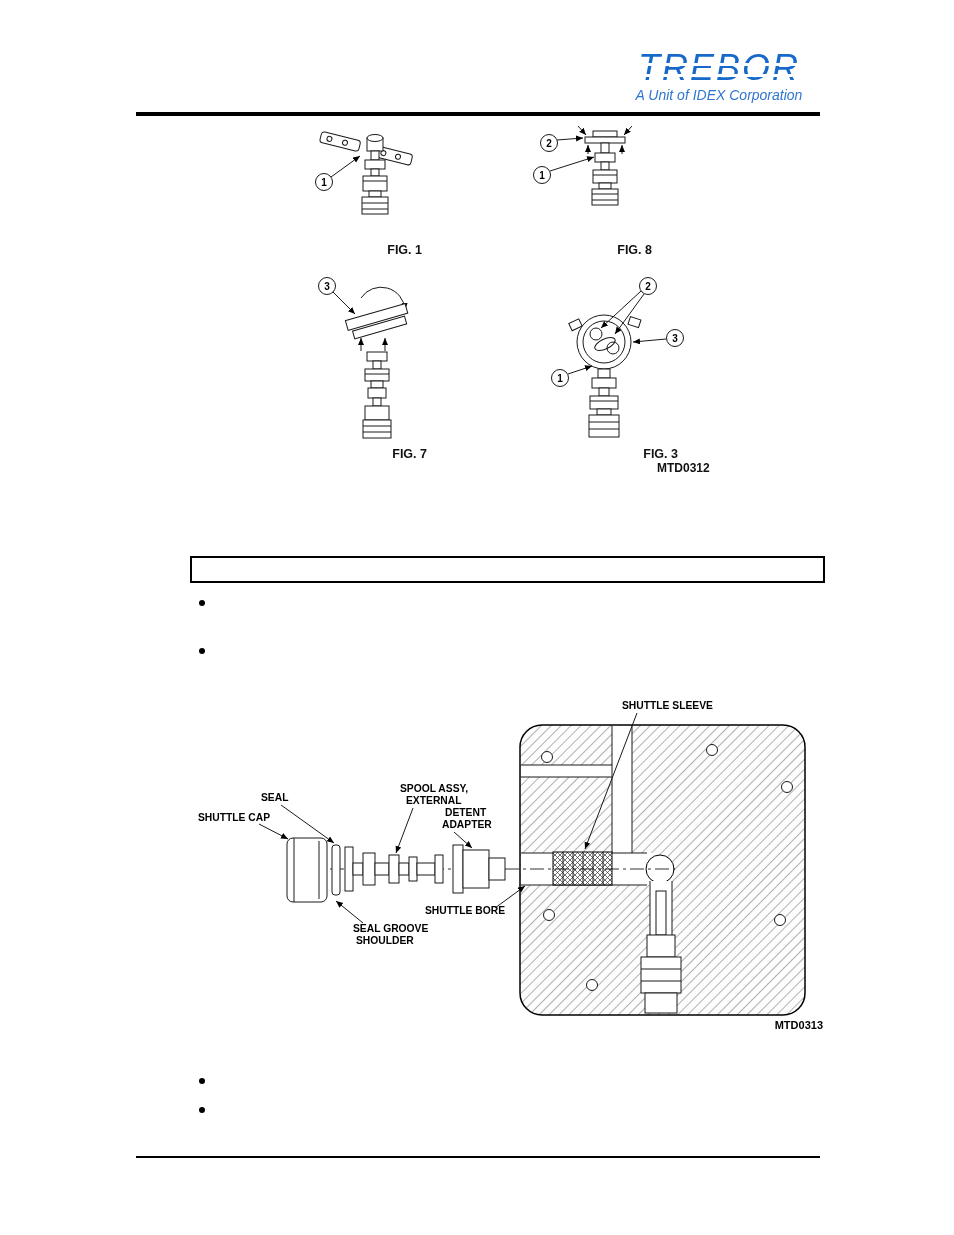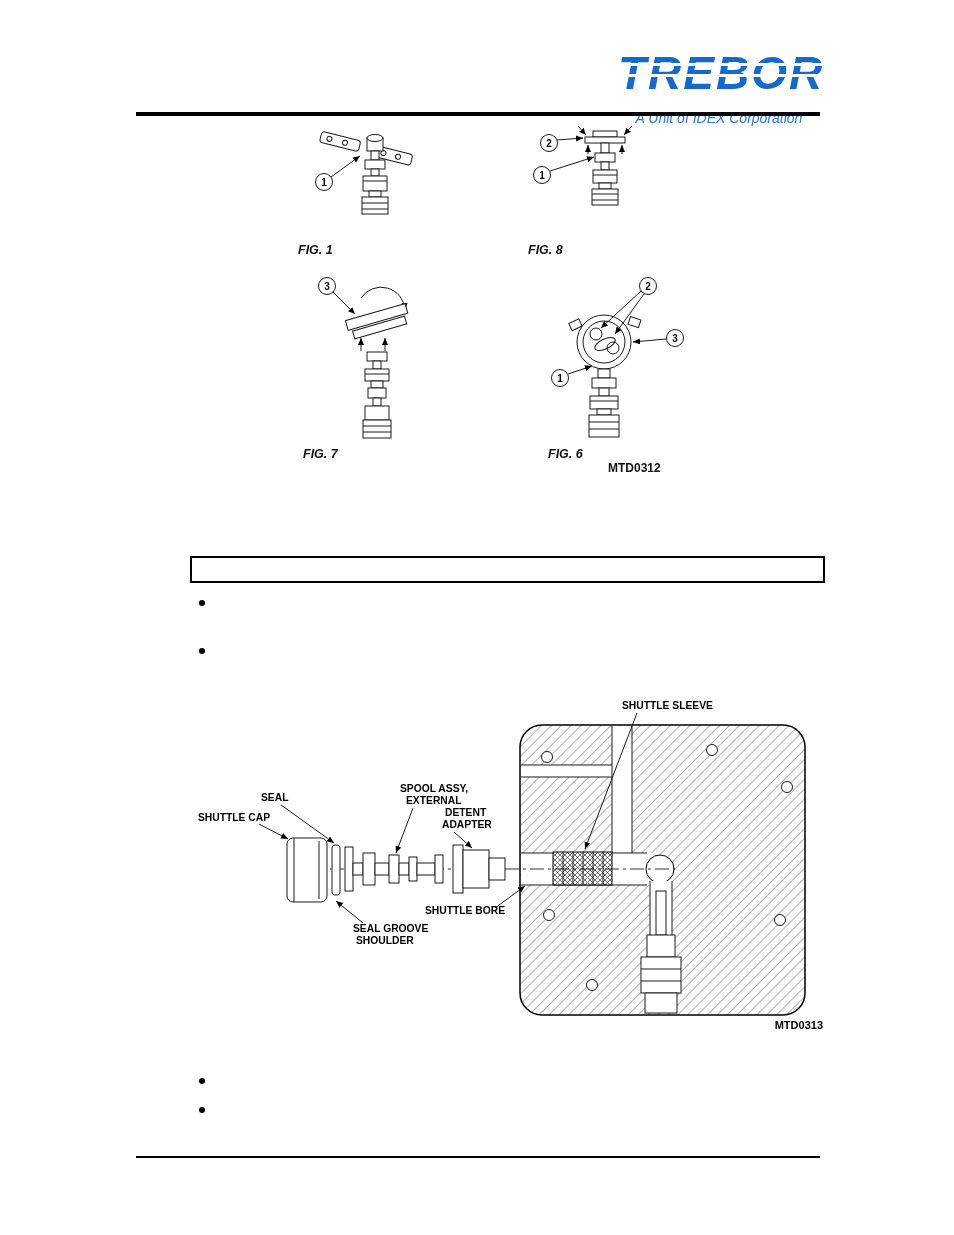--- a/index.html
+++ b/index.html
@@ -1,29 +1,29 @@
 <!DOCTYPE html>
 <html><head>
 <meta charset="utf-8">
 <style>
   html,body{margin:0;padding:0;background:#fff;}
   .page{position:relative;width:954px;height:1235px;background:#fff;overflow:hidden;
         font-family:"Liberation Sans",sans-serif;color:#000;}
   
   .logo-wrap{position:absolute;left:618px;top:50px;width:202px;text-align:center;}
-  .logo-text{font-size:46px;line-height:1;font-weight:bold;font-style:italic;
+  .logo-text{font-size:36px;line-height:1;font-weight:normal;font-style:italic;
              letter-spacing:2px;color:#1668c9;position:relative;display:inline-block;}
   .logo-stripe{position:absolute;left:-6px;right:-6px;height:3px;background:#fff;}
   .stripe-a{top:13px;} .stripe-b{top:24px;}
-  .logo-tagline{font-size:14px;font-style:italic;color:#2f77cf;margin-top:14px;white-space:nowrap;}
+  .logo-tagline{font-size:14px;font-style:italic;color:#2f77cf;margin-top:1px;white-space:nowrap;}
   .rule-top{position:absolute;left:136px;top:112px;width:684px;height:4px;background:#000;}
   .rule-bottom{position:absolute;left:136px;top:1156px;width:684px;height:2px;background:#000;}
   
   .figsvg{position:absolute;}
-  .fig-label{position:absolute;font-size:12.5px;font-weight:600;text-align:left;color:#111;font-style:italic;}
+  .fig-label{position:absolute;font-size:12.5px;font-weight:600;text-align:right;color:#111;}
   .fig-code{position:absolute;font-size:12px;font-weight:600;color:#111;}
   svg{overflow:visible;}
   .ln{stroke:#1a1a1a;stroke-width:1;fill:#fff;}
   .lnf{stroke:#1a1a1a;stroke-width:1;fill:none;}
   .callout-txt{font-size:10px;font-weight:600;fill:#000;text-anchor:middle;}
   .dlabel{font-size:10.3px;font-weight:bold;fill:#000;}
   .dcode{font-size:11px;font-weight:600;fill:#000;}
   
   .notice-box{position:absolute;left:190px;top:556px;width:631px;height:23px;border:2px solid #000;
               font-size:12px;font-weight:bold;display:flex;align-items:center;justify-content:center;}
@@ -186,23 +186,23 @@
     <g>
       <circle class="ln" cx="132" cy="66" r="8.5"></circle>
       <text class="callout-txt" x="132" y="69.5">3</text>
     </g>
     <line class="lnf" x1="25" y1="102" x2="49" y2="94" marker-end="url(#ah)"></line>
     <g>
       <circle class="ln" cx="17" cy="106" r="8.5"></circle>
       <text class="callout-txt" x="17" y="109.5">1</text>
     </g>
   </svg>
-  <div class="fig-label" style="left:548px;top:447px;width:130px">FIG. 6</div>
-
-  <div class="fig-code" style="left:608px;top:461px">MTD0312</div>
+  <div class="fig-label" style="left:548px;top:447px;width:130px">FIG. 3</div>
+
+  <div class="fig-code" style="left:657px;top:461px">MTD0312</div>
 
   <div class="notice-box"></div>
 
   <span class="bullet" style="left:199px;top:600px"></span>
   <span class="bullet-text" style="left:218px;top:596px"></span>
   <span class="bullet" style="left:199px;top:648px"></span>
   <span class="bullet-text" style="left:218px;top:644px"></span>
 
   <svg class="figsvg" style="left:195px;top:695px" width="632" height="340" viewBox="0 0 632 340">
 

